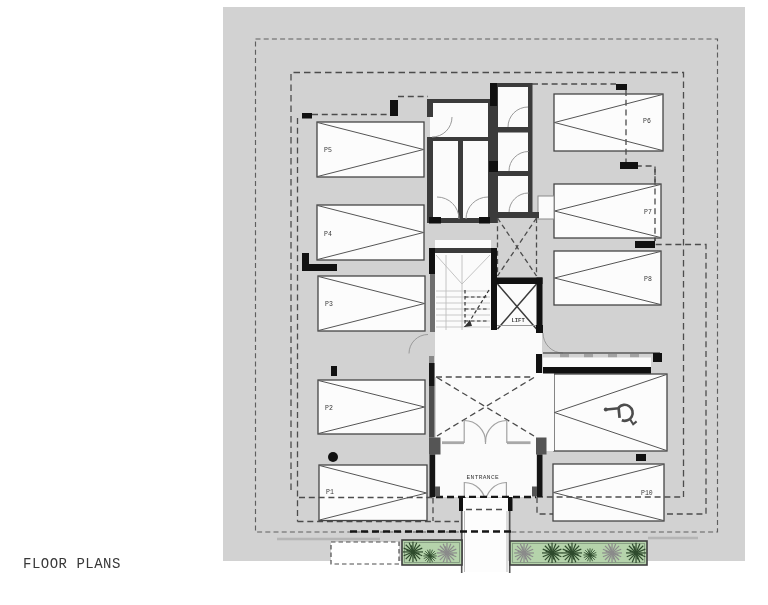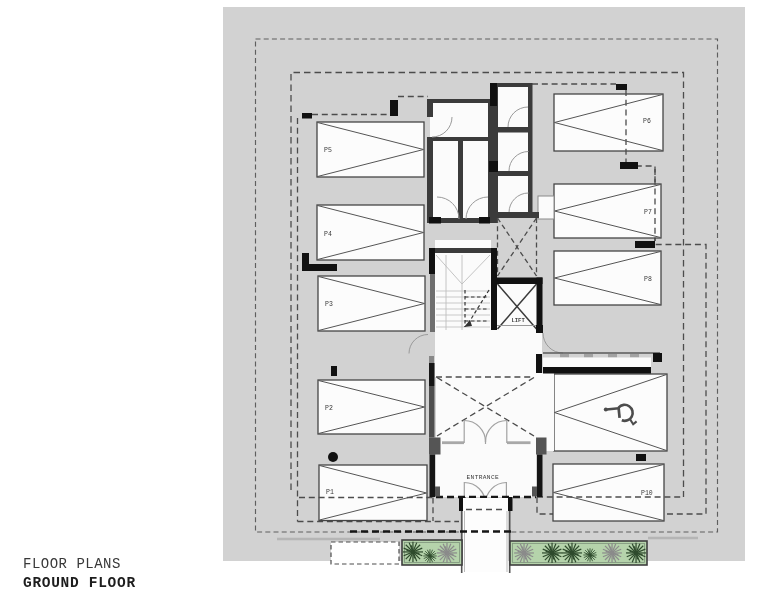--- a/index.html
+++ b/index.html
@@ -364,14 +364,13 @@
 
   <use href="#plant" x="612" y="553" stroke="#8b8b8b" transform="scale(1.1) translate(-55.6,-50.3)"></use>
 
   <use href="#plant" x="636" y="553" stroke="#2f4b2d" transform="scale(1.12) translate(-68.1,-59.3)"></use>
 </g>
 
 </svg>
 
 <div class="cap1">FLOOR PLANS</div>
 
-<div class="cap2">GROUND FLOOR</div>
 </div>
 
 </body></html>

